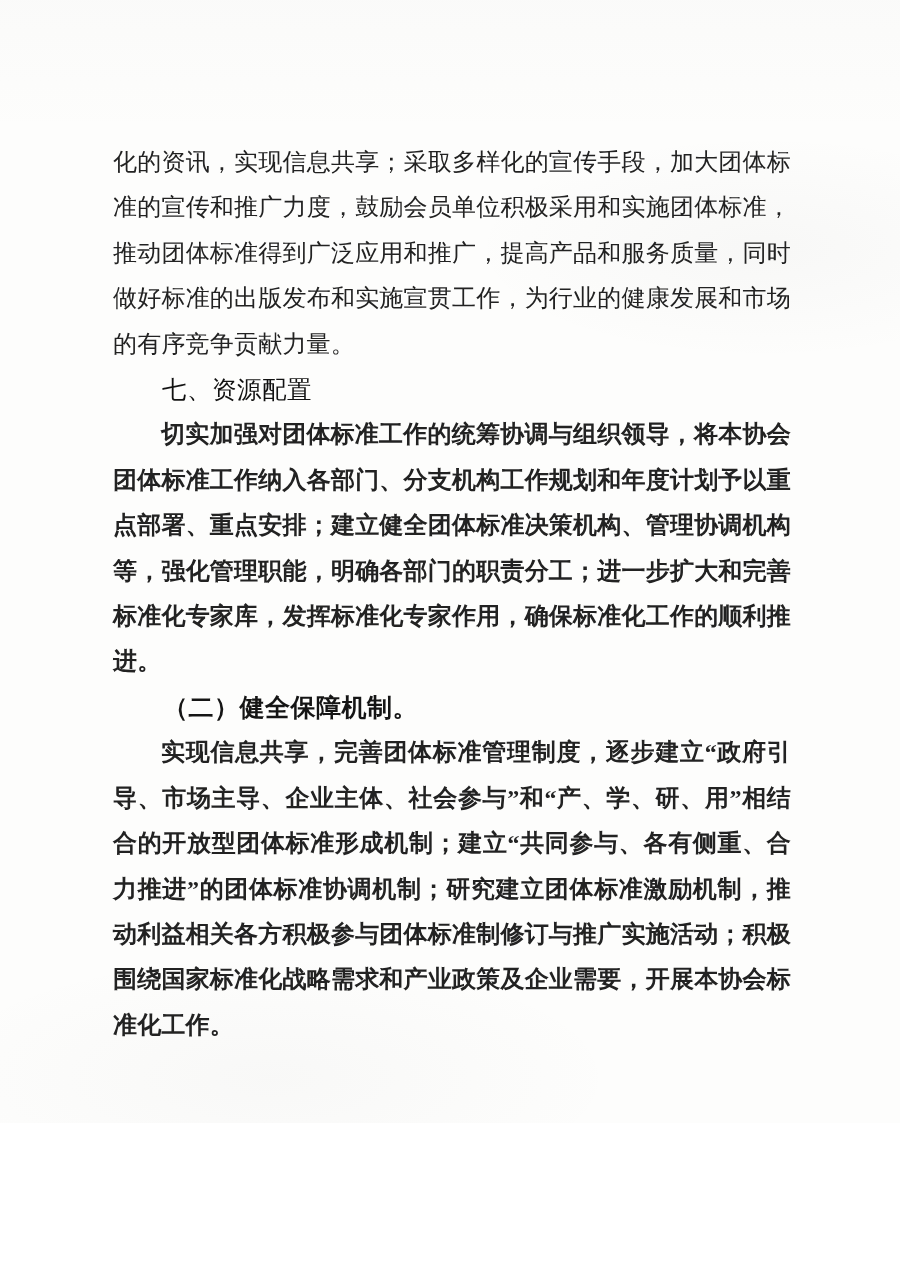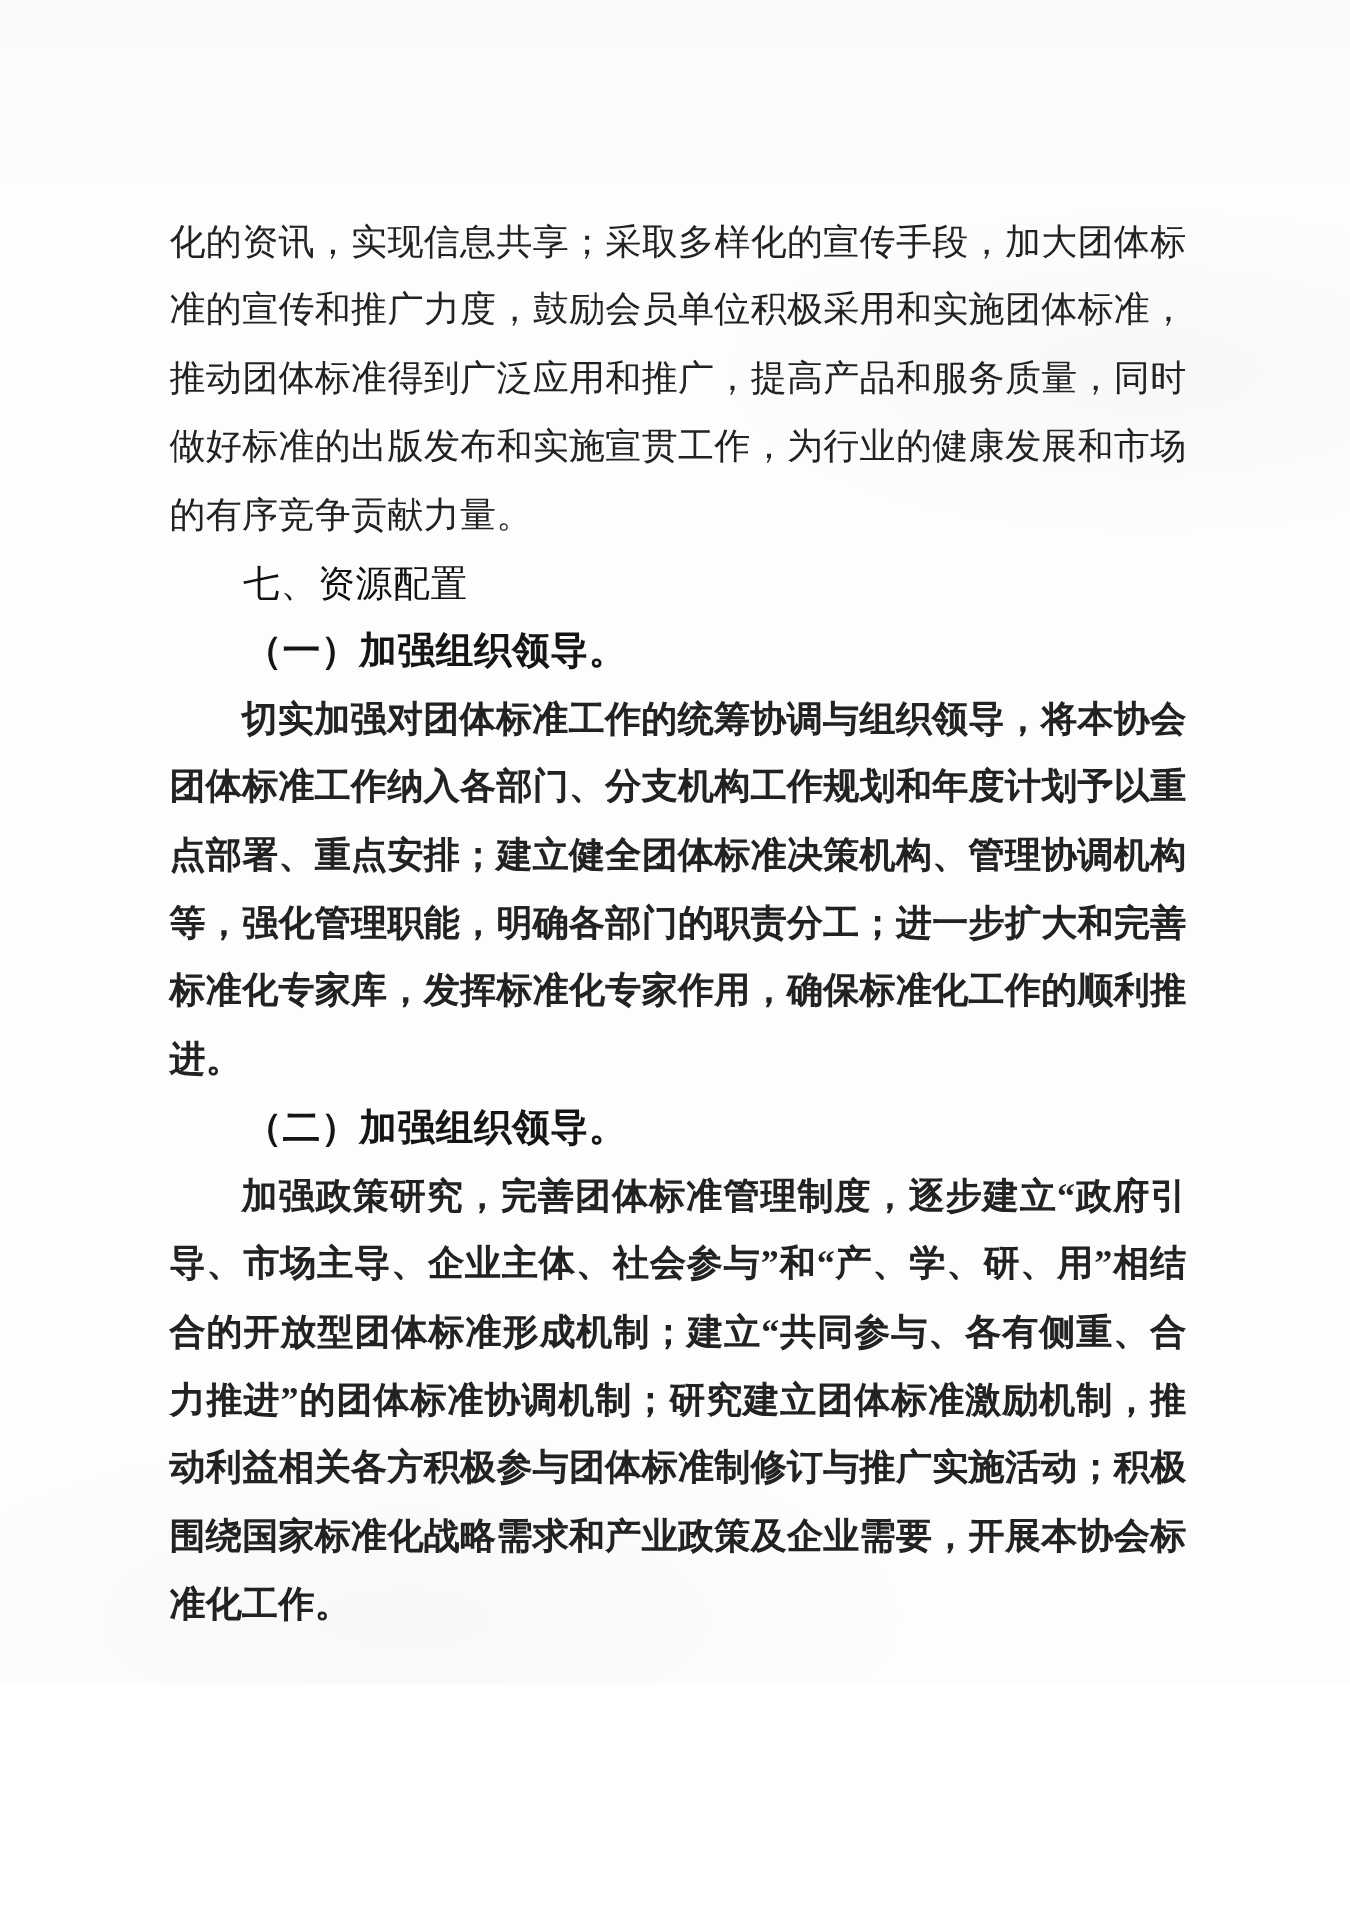--- a/index.html
+++ b/index.html
@@ -82,25 +82,24 @@
 <div class="doc-page">
 
   <div class="scan-texture"></div>
 
   <div class="doc-content">
 
     <p class="body-para">化的资讯，实现信息共享；采取多样化的宣传手段，加大团体标准的宣传和推广力度，鼓励会员单位积极采用和实施团体标准，推动团体标准得到广泛应用和推广，提高产品和服务质量，同时做好标准的出版发布和实施宣贯工作，为行业的健康发展和市场的有序竞争贡献力量。</p>
 
     <h2 class="section-heading">七、资源配置</h2>
 
-    <h3 class="sub-heading">（一）加强组织领导。</h3>
 
     <p class="body-para indent-2">切实加强对团体标准工作的统筹协调与组织领导，将本协会团体标准工作纳入各部门、分支机构工作规划和年度计划予以重点部署、重点安排；建立健全团体标准决策机构、管理协调机构等，强化管理职能，明确各部门的职责分工；进一步扩大和完善标准化专家库，发挥标准化专家作用，确保标准化工作的顺利推进。</p>
 
-    <h3 class="sub-heading">（二）加强组织领导。</h3>
+    <h3 class="sub-heading">（二）健全保障机制。</h3>
 
-    <p class="body-para indent-2">加强政策研究，完善团体标准管理制度，逐步建立“政府引导、市场主导、企业主体、社会参与”和“产、学、研、用”相结合的开放型团体标准形成机制；建立“共同参与、各有侧重、合力推进”的团体标准协调机制；研究建立团体标准激励机制，推动利益相关各方积极参与团体标准制修订与推广实施活动；积极围绕国家标准化战略需求和产业政策及企业需要，开展本协会标准化工作。</p>
+    <p class="body-para indent-2">实现信息共享，完善团体标准管理制度，逐步建立“政府引导、市场主导、企业主体、社会参与”和“产、学、研、用”相结合的开放型团体标准形成机制；建立“共同参与、各有侧重、合力推进”的团体标准协调机制；研究建立团体标准激励机制，推动利益相关各方积极参与团体标准制修订与推广实施活动；积极围绕国家标准化战略需求和产业政策及企业需要，开展本协会标准化工作。</p>
 
   </div>
 
   <div class="page-number">- 8 -</div>
 
 </div>
 
 </body></html>

